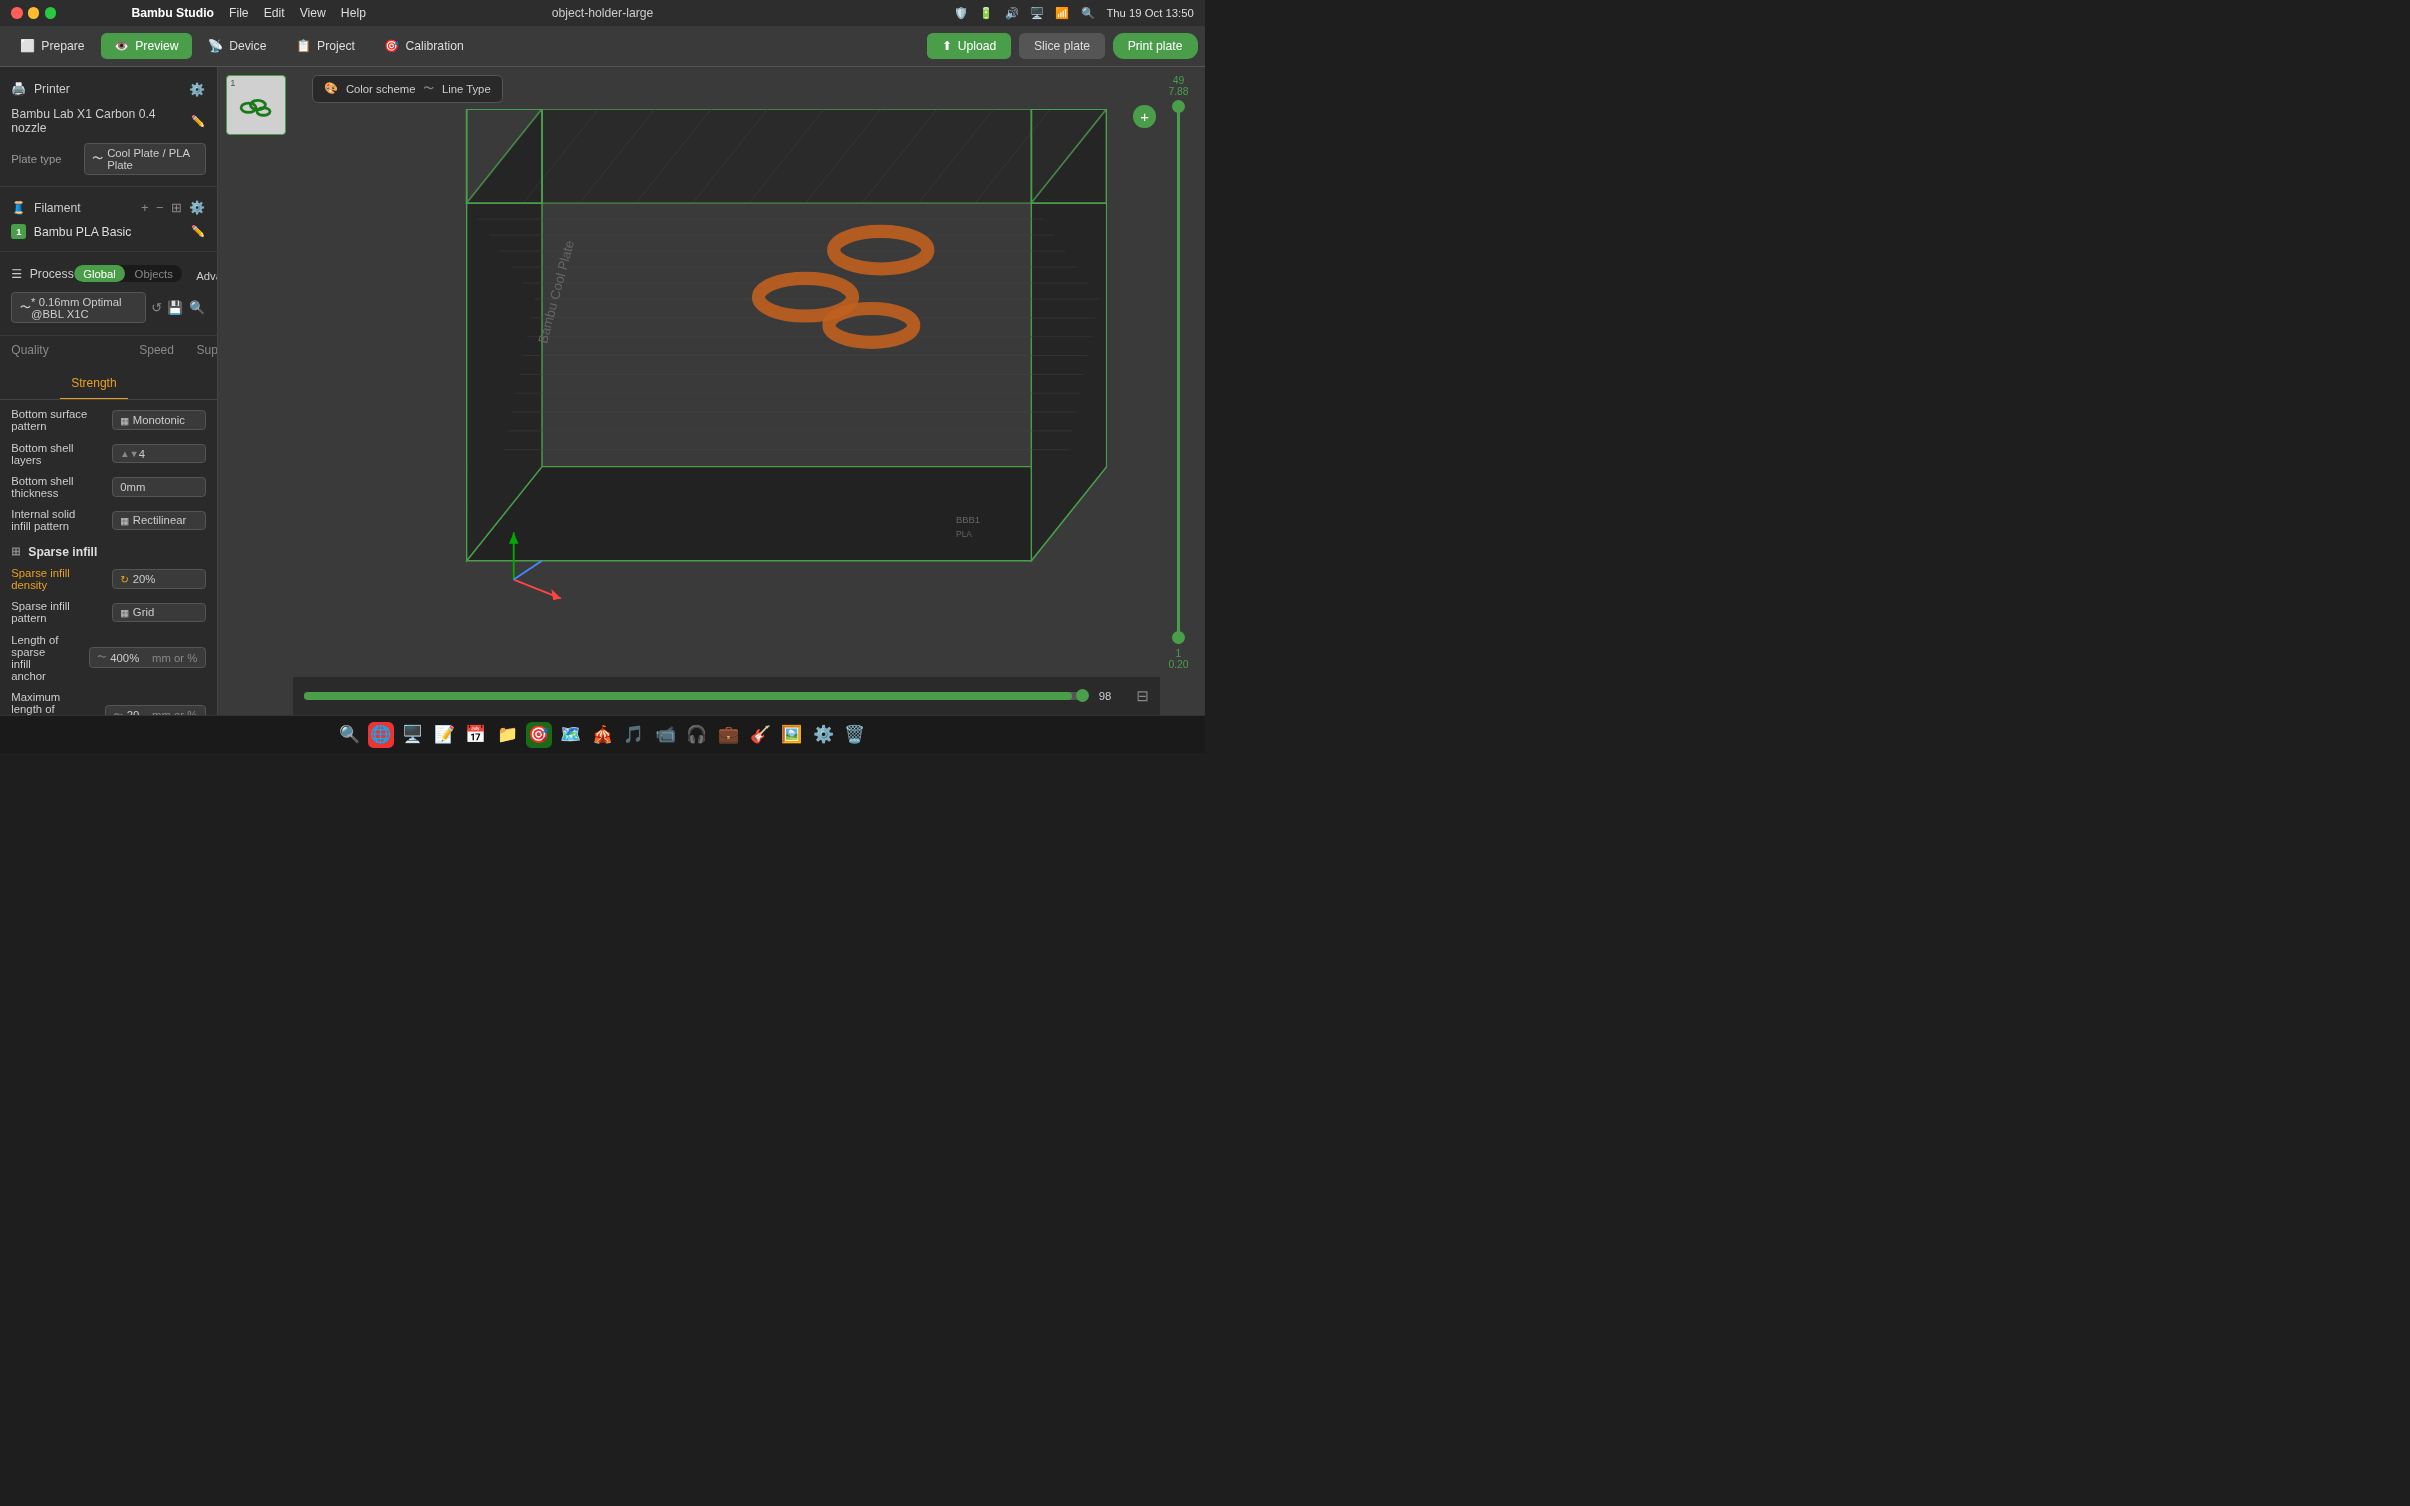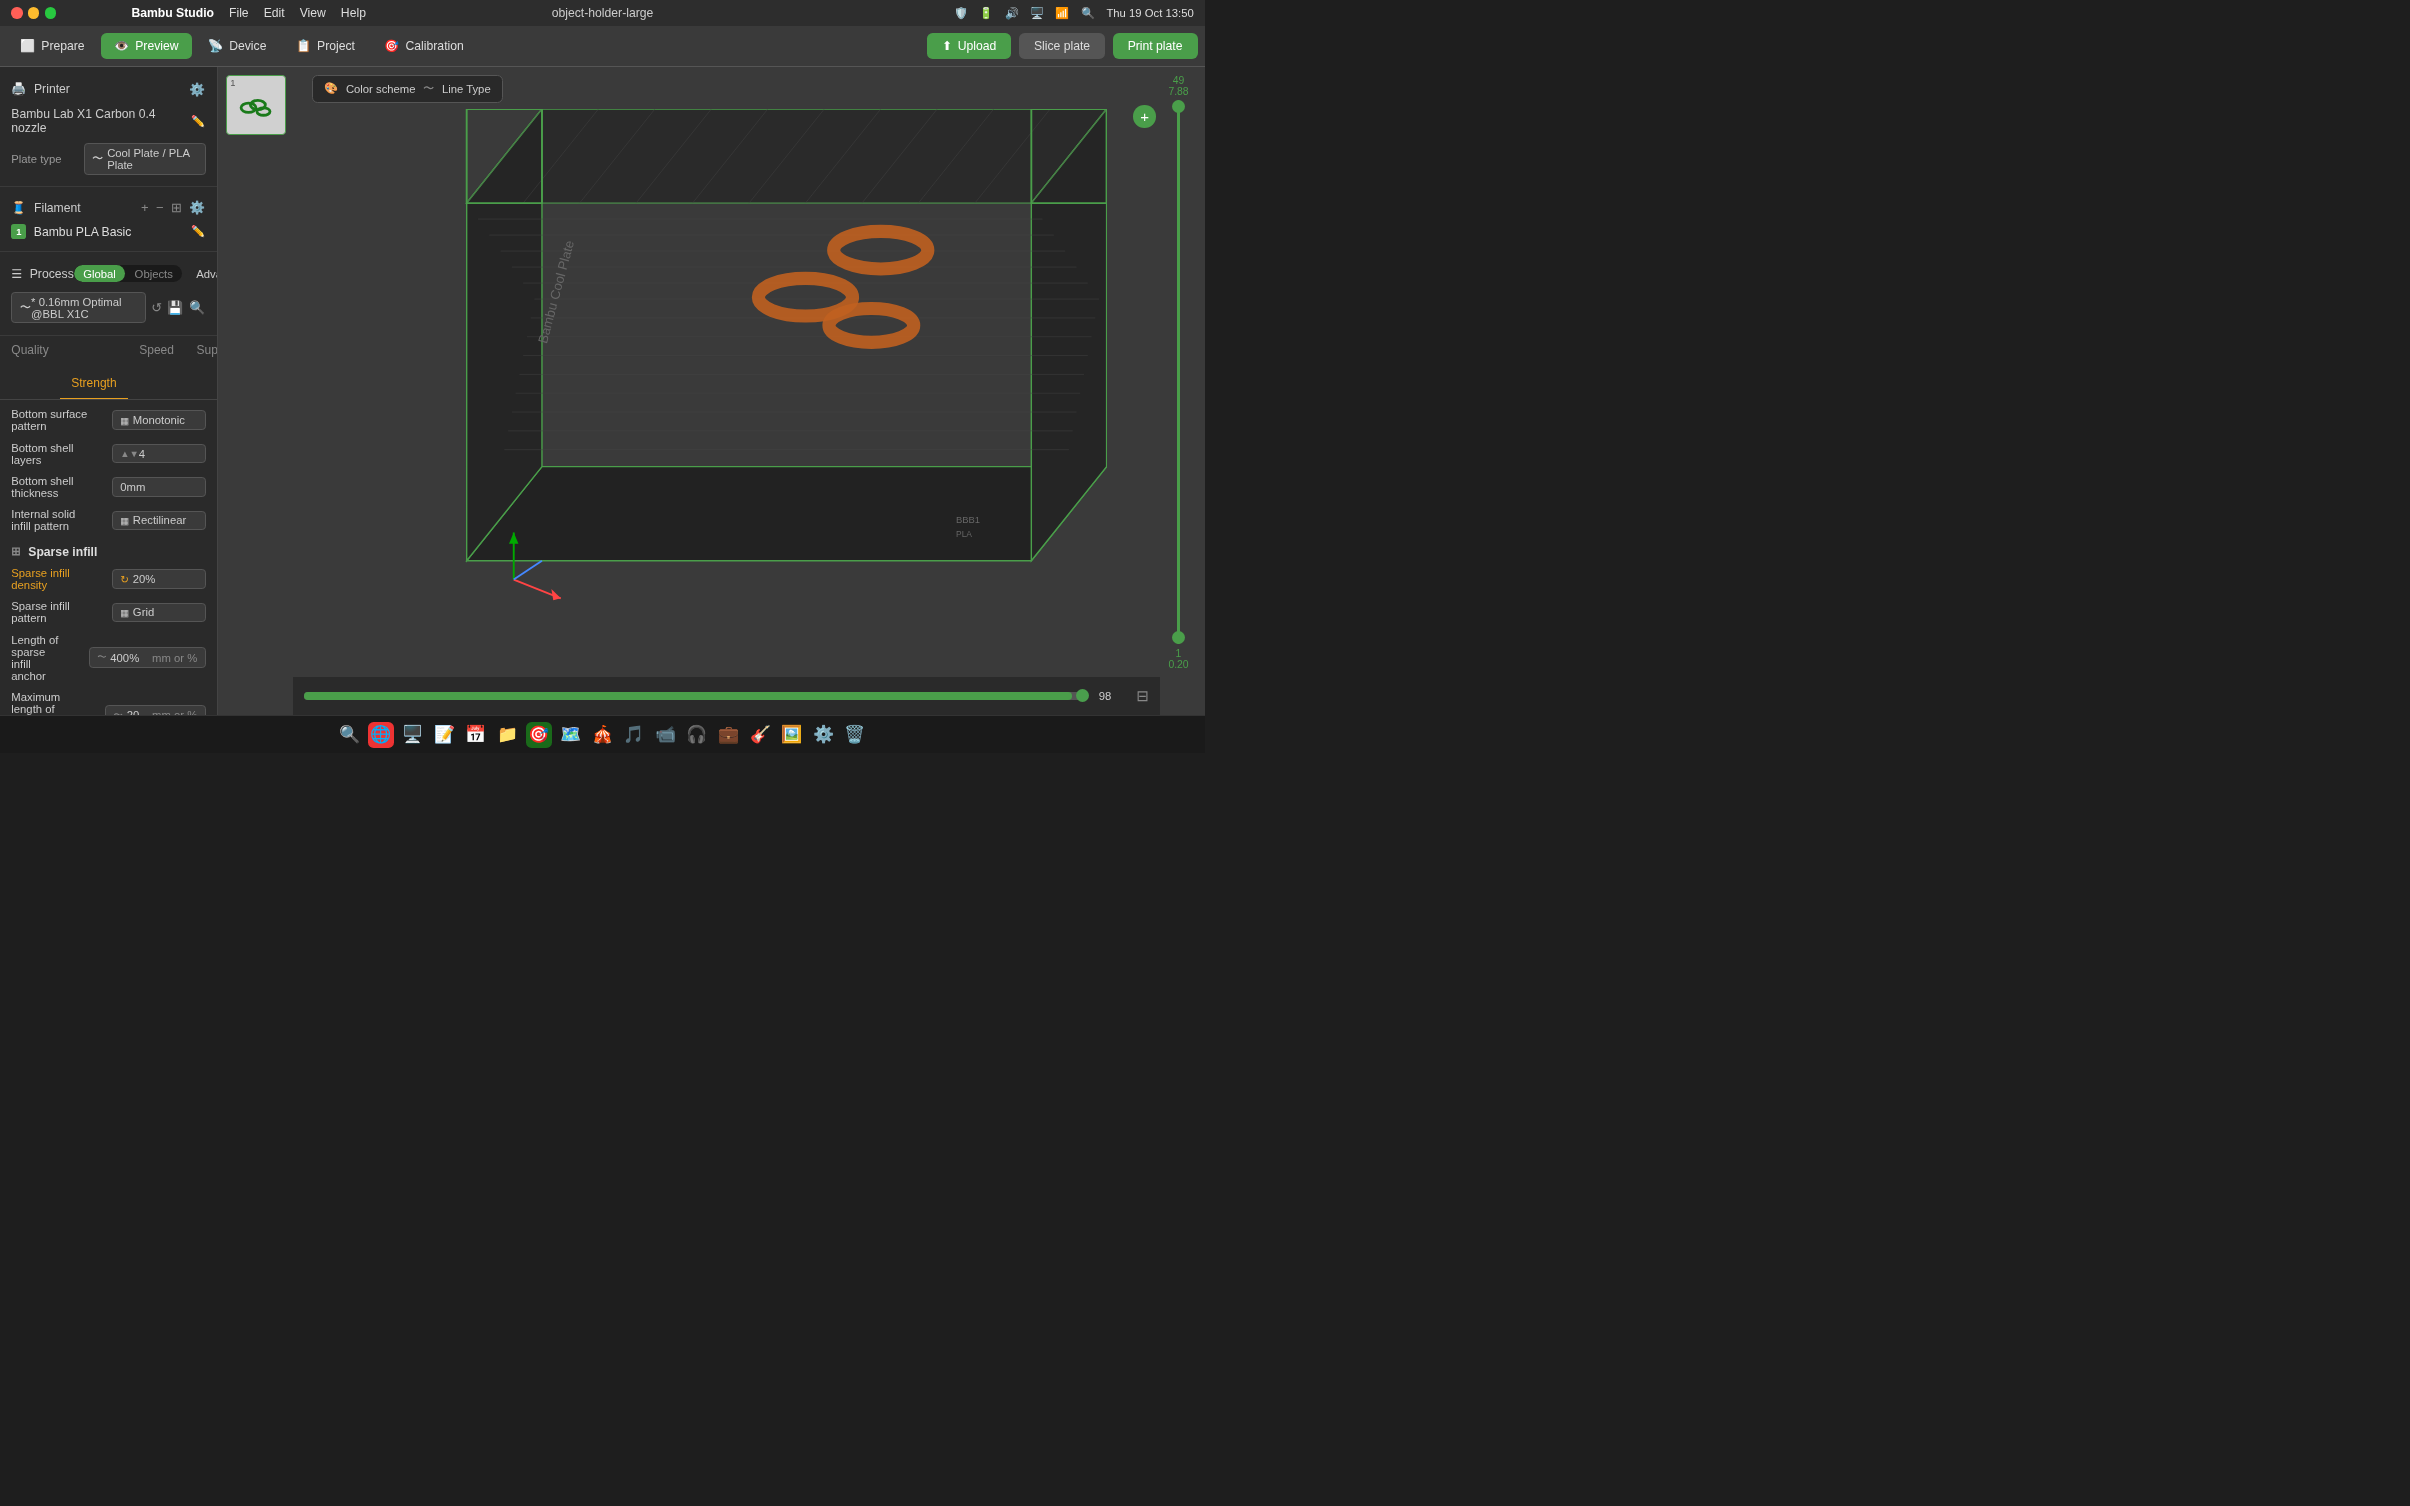--- a/index.html
+++ b/index.html
@@ -45,21 +45,21 @@
       background: #4a9e4a; color: white; border: none;
       padding: 5.6px 15px; border-radius: 5.6px; cursor: pointer; font-size: 12.2px;
       display: flex; align-items: center; gap: 5.6px;
     }
     .btn-slice {
       background: #555; color: #ddd; border: none;
       padding: 5.6px 15px; border-radius: 5.6px; cursor: pointer; font-size: 12.2px;
     }
     .btn-print {
       background: #4a9e4a; color: white; border: none;
-      padding: 5.6px 15px; border-radius: 6px; cursor: pointer; font-size: 12.2px;
+      padding: 5.6px 15px; border-radius: 11px; cursor: pointer; font-size: 12.2px;
     }
 
     
     .main { display: flex; height: calc(753px - 26px - 41px - 38px); }
 
     
     .left-panel {
       width: 218px; min-width: 218px;
       background: #2a2a2a;
       border-right: 0.9px solid #444;
@@ -115,21 +115,21 @@
       padding: 3.8px 0;
     }
     .filament-color { width: 15px; height: 15px; border-radius: 2.8px; background: #4a9e4a; flex-shrink: 0; }
     .filament-name { color: #ddd; font-size: 12.2px; flex: 1; }
 
     .process-header {
       display: flex; align-items: center; justify-content: space-between;
       padding: 5.6px 0;
     }
     .process-left { display: flex; align-items: center; gap: 7.5px; color: #ccc; font-size: 12.2px; }
-    .process-right { display: flex; align-items: center; gap: 14px; }
+    .process-right { display: flex; align-items: flex-end; gap: 14px; }
 
     .toggle-group {
       display: flex; background: #1a1a1a; border-radius: 11.3px; overflow: hidden;
     }
     .toggle-opt {
       padding: 2.8px 9.4px; font-size: 11.3px; cursor: pointer; color: #888;
     }
     .toggle-opt.active { background: #4a9e4a; color: white; border-radius: 9.4px; }
 
     .advanced-label { color: #ccc; font-size: 11.3px; }

